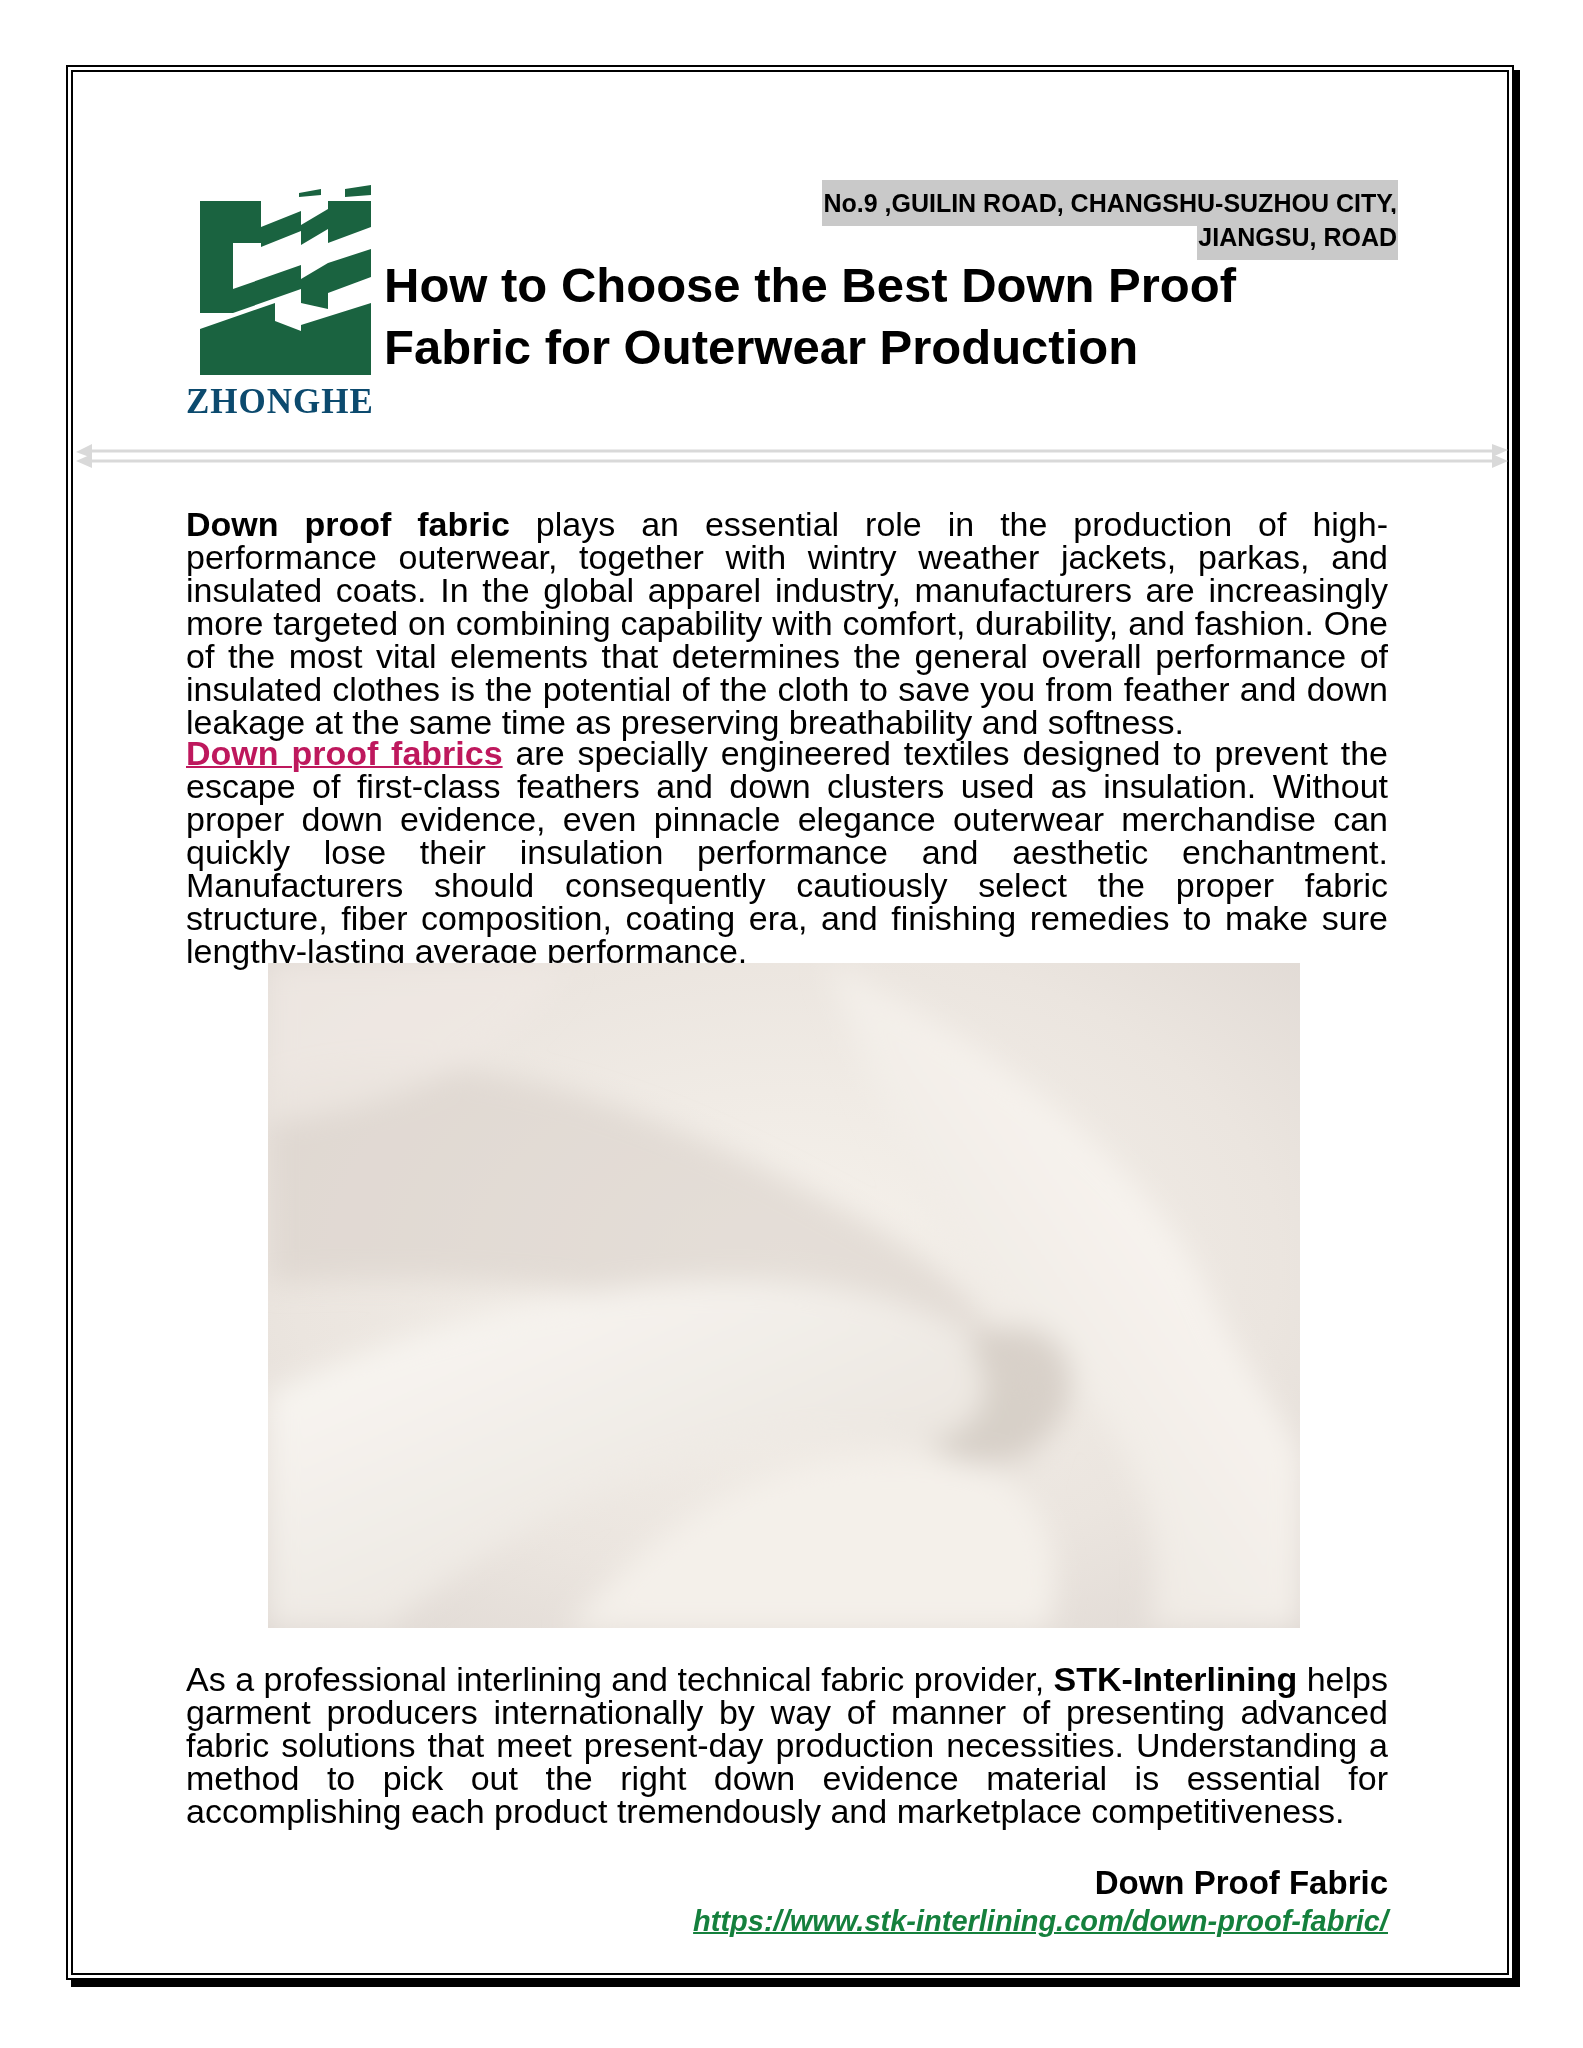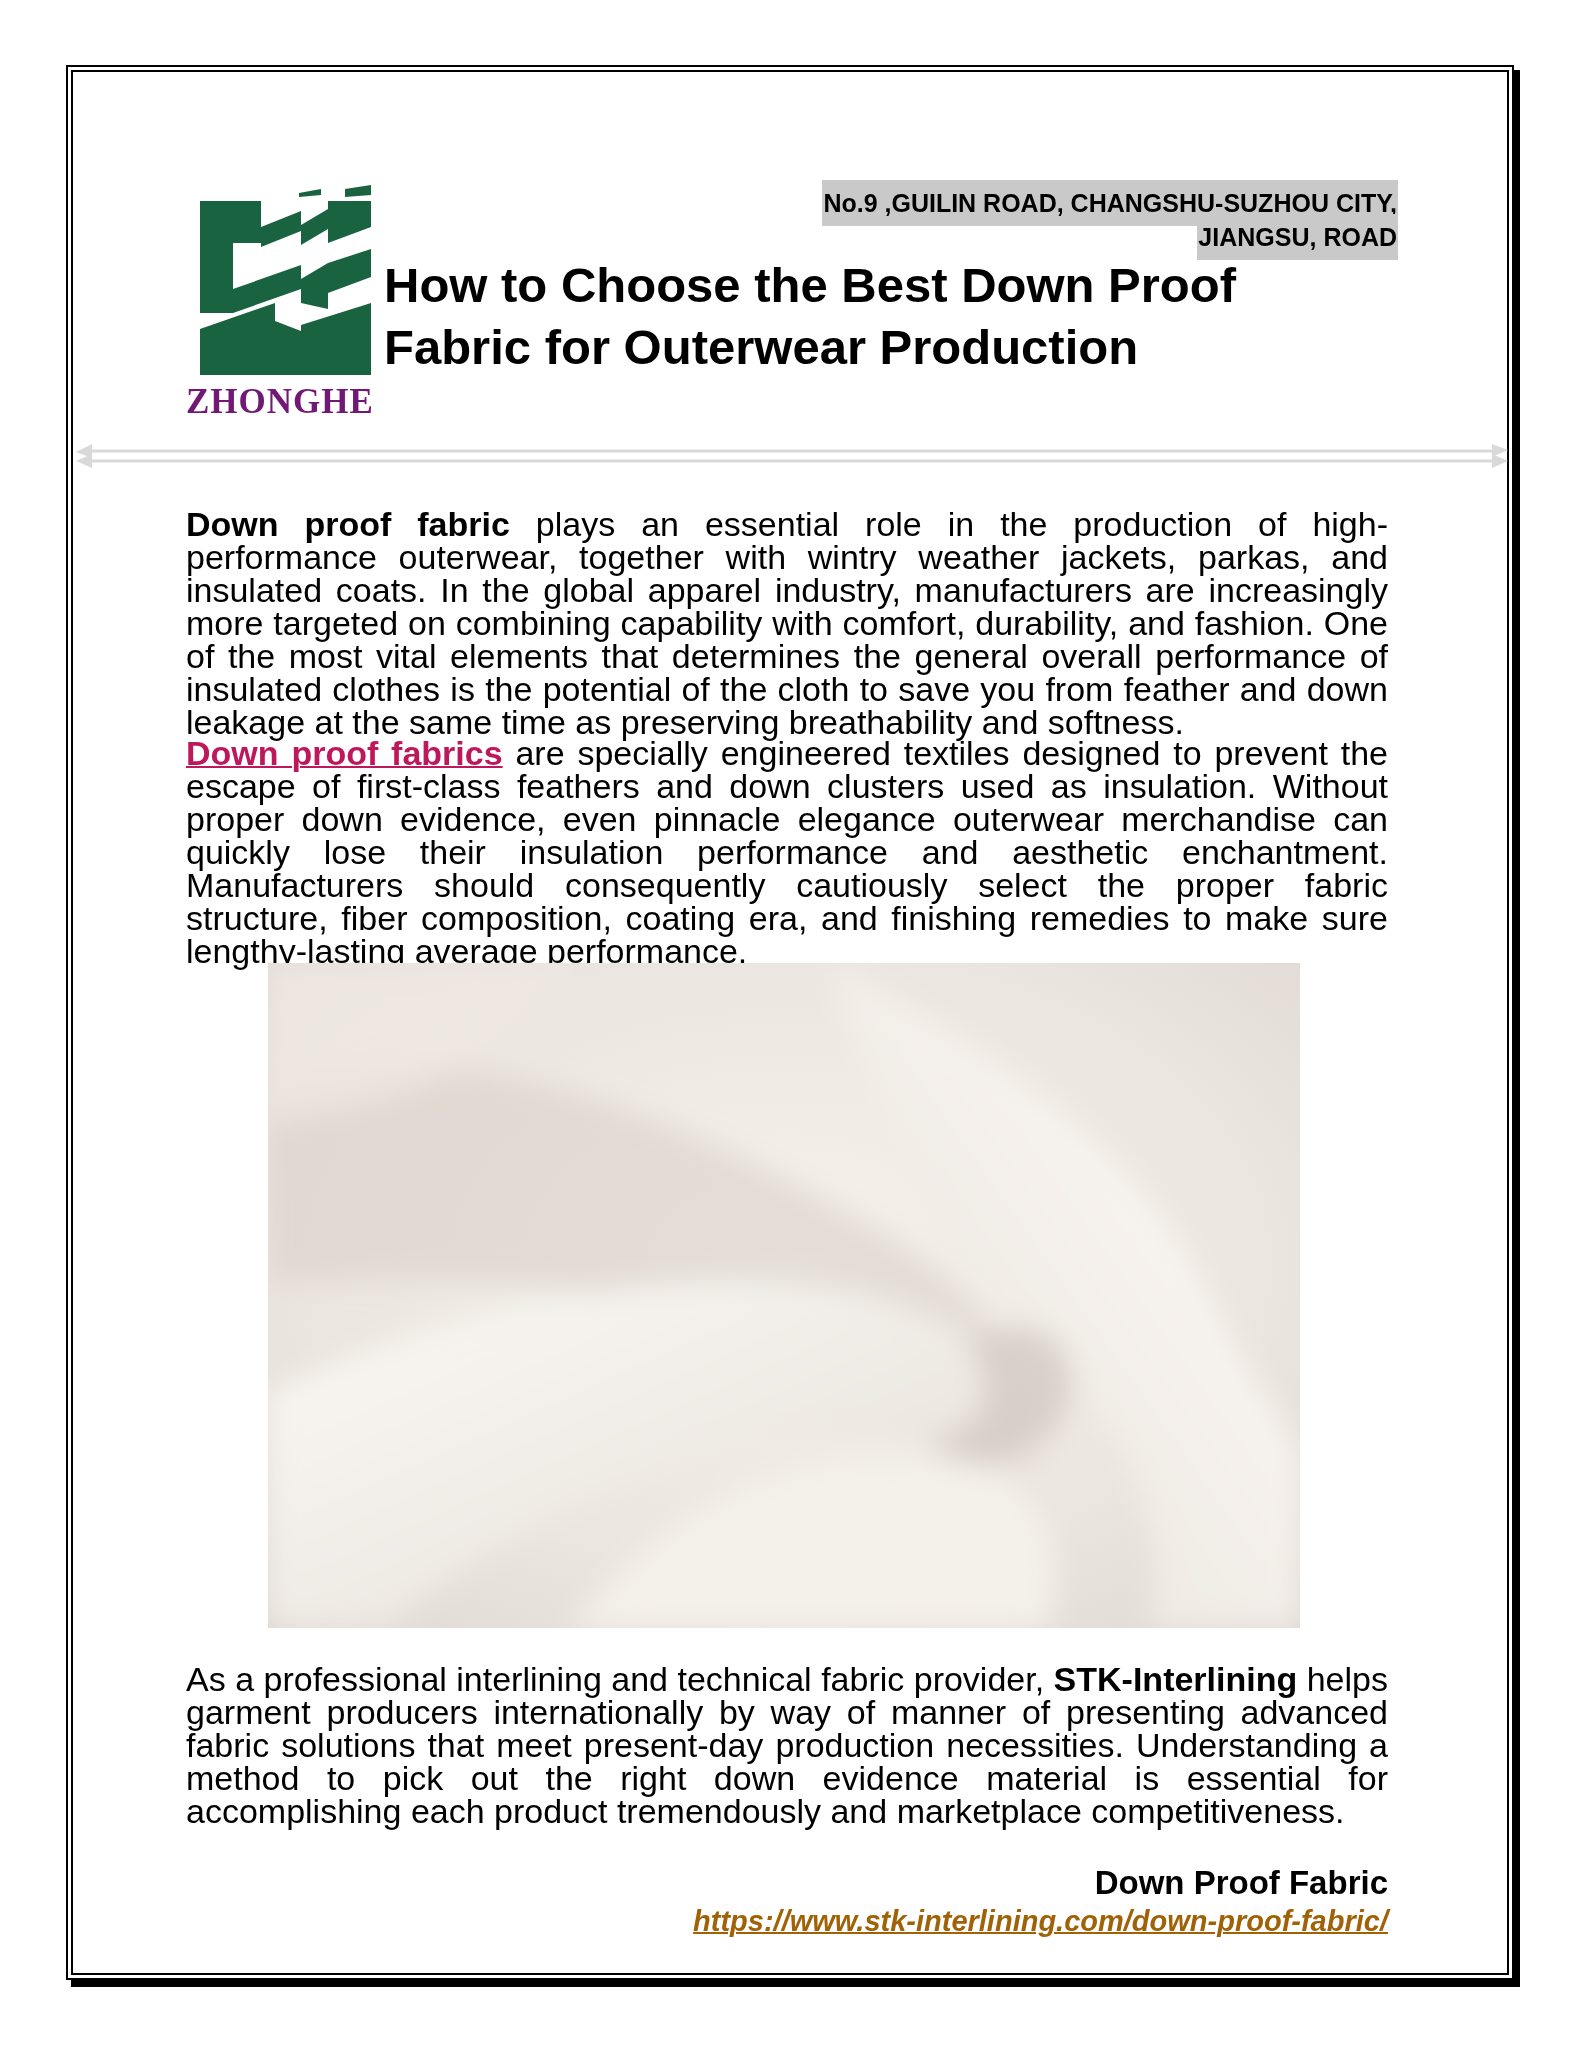--- a/index.html
+++ b/index.html
@@ -6,21 +6,21 @@
   body { width: 1583px; height: 2048px; position: relative; overflow: hidden; font-family: "Liberation Sans", sans-serif; color: #000; }
 
   
   .frame-outer { position: absolute; left: 66px; top: 65px; width: 1448px; height: 1915px; border: 2px solid #000; box-sizing: border-box; }
   .frame-inner { position: absolute; left: 71px; top: 70px; width: 1438px; height: 1905px; border: 2px solid #000; box-sizing: border-box; }
   .frame-shadow-r { position: absolute; left: 1514px; top: 70px; width: 6px; height: 1917px; background: #000; }
   .frame-shadow-b { position: absolute; left: 71px; top: 1980px; width: 1449px; height: 7px; background: #000; }
 
   
   .logo { position: absolute; left: 193px; top: 185px; width: 185px; height: 235px; }
-  .logo-text { position: absolute; left: 186px; top: 382px; width: 200px; font-family: "Liberation Serif", serif; font-weight: bold; font-size: 35px; letter-spacing: 1px; color: #701a75; }
+  .logo-text { position: absolute; left: 186px; top: 382px; width: 200px; font-family: "Liberation Serif", serif; font-weight: bold; font-size: 35px; letter-spacing: 1px; color: #0c4a6e; }
 
   
   .address { position: absolute; right: 185px; top: 186px; text-align: right; font-weight: bold; font-size: 25px; line-height: 34px; }
   .address span { background: #c9c9c9; padding: 9px 1px; display: inline; }
 
   
   .title { position: absolute; left: 384px; top: 254px; width: 960px; font-weight: bold; font-size: 49px; line-height: 62px; }
 
   
   .divider { position: absolute; left: 76px; top: 444px; width: 1432px; height: 24px; }
@@ -31,21 +31,21 @@
   .para a.link { color: #be185d; font-weight: bold; text-decoration: underline; text-decoration-thickness: 2px; }
   .p1 { top: 508px; }
   .p2 { top: 737px; }
   .p3 { top: 1663px; }
 
   
   .photo { position: absolute; left: 268px; top: 963px; width: 1032px; height: 665px; overflow: hidden; background: #ece7e2; }
 
   
   .footer-title { position: absolute; right: 195px; top: 1864px; font-weight: bold; font-size: 33px; line-height: 38px; text-align: right; }
-  .footer-url { position: absolute; right: 195px; top: 1903px; font-weight: bold; font-style: italic; font-size: 29px; line-height: 36px; color: #a16207; text-decoration: underline; text-decoration-thickness: 2px; }
+  .footer-url { position: absolute; right: 195px; top: 1903px; font-weight: bold; font-style: italic; font-size: 29px; line-height: 36px; color: #15803d; text-decoration: underline; text-decoration-thickness: 2px; }
 </style>
 </head>
 <body>
 
 <div class="frame-outer"></div>
 <div class="frame-inner"></div>
 <div class="frame-shadow-r"></div>
 <div class="frame-shadow-b"></div>
 
 <div class="logo">

